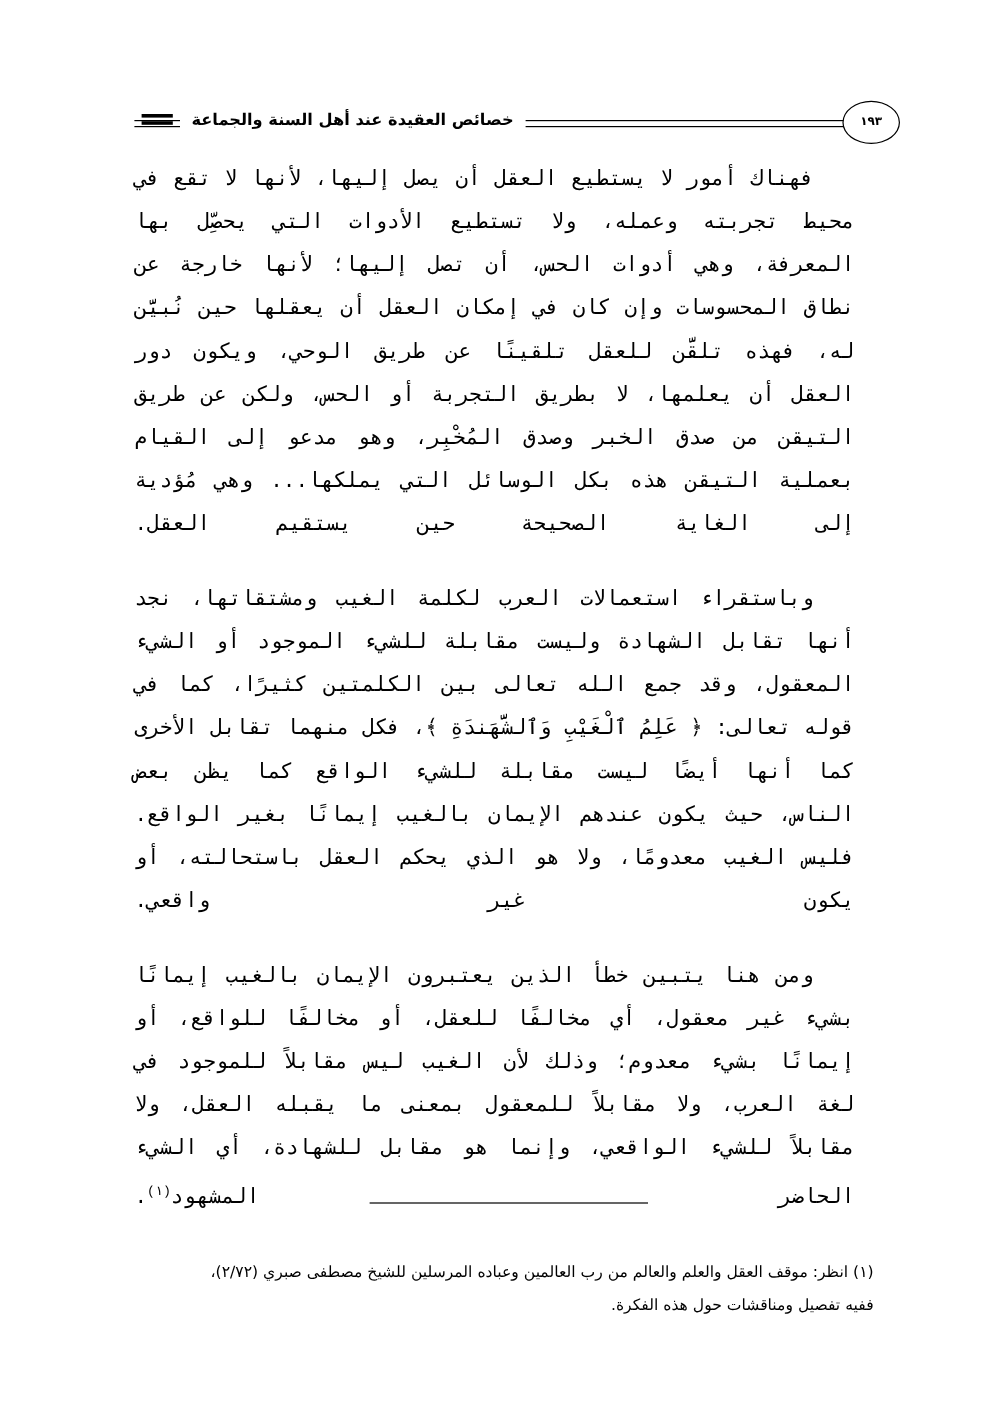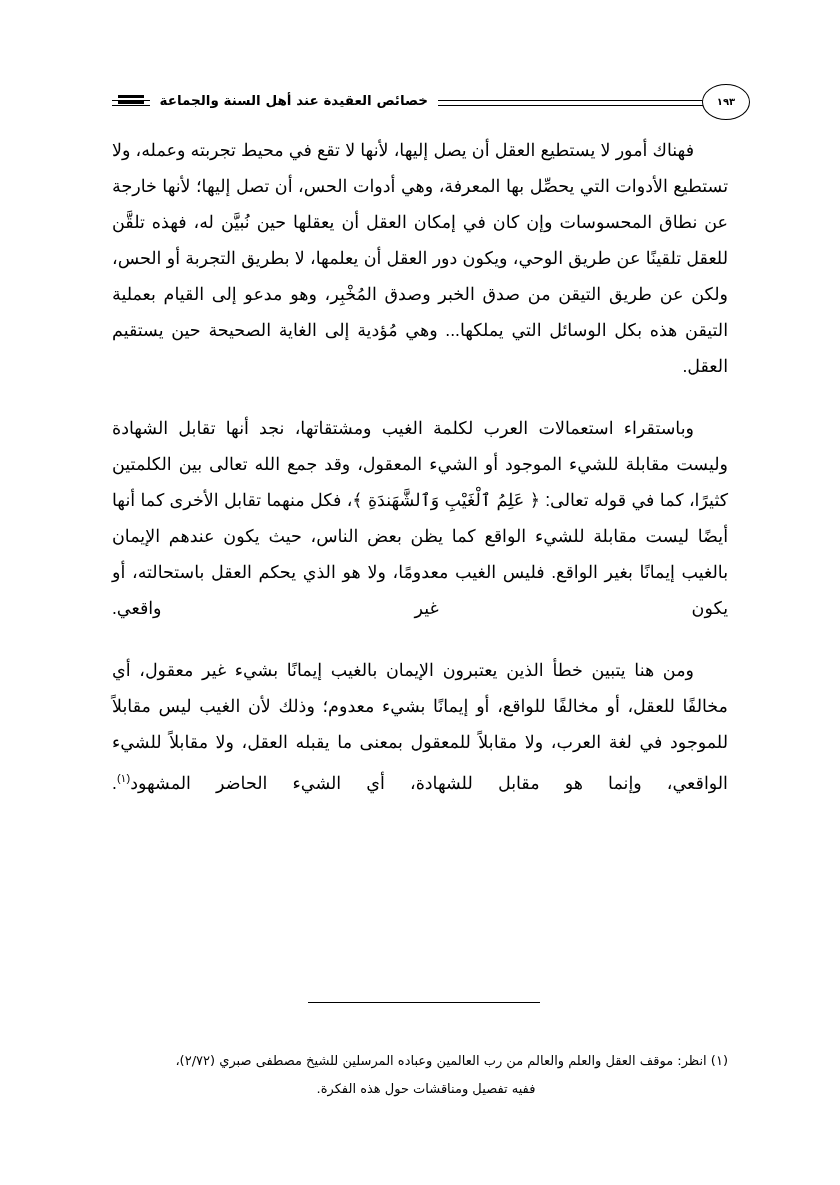--- a/index.html
+++ b/index.html
@@ -83,23 +83,23 @@
     top: 132px;
     right: 112px;
     left: 112px;
     direction: rtl;
     text-align: justify;
     text-align-last: justify;
   }
   .para {
     font-size: 17.5px;
     line-height: 36px;
-    margin: 0 0 26px 0;
+    margin: 0 16px 26px 0;
     text-indent: 34px;
-    font-family: Liberation Sans, sans-serif;
+    font-family: Liberation Mono, monospace;
     text-align: justify;
   }
   .para:last-child { margin-bottom: 0; }
 
   
   .footnote-sep {
     position: absolute;
     bottom: 182px;
     right: 300px;
     width: 232px;
@@ -109,21 +109,21 @@
     position: absolute;
     bottom: 82px;
     right: 112px;
     left: 124px;
     direction: rtl;
     font-size: 13px;
     line-height: 28px;
     text-align: justify;
   }
   .footnote-line-2 {
-    text-align: center;
+    text-align: right;
   }
   sup.fn {
     font-size: 11px;
     vertical-align: super;
   }
 </style>
 </head>
 <body>
 
 <div class="page">

